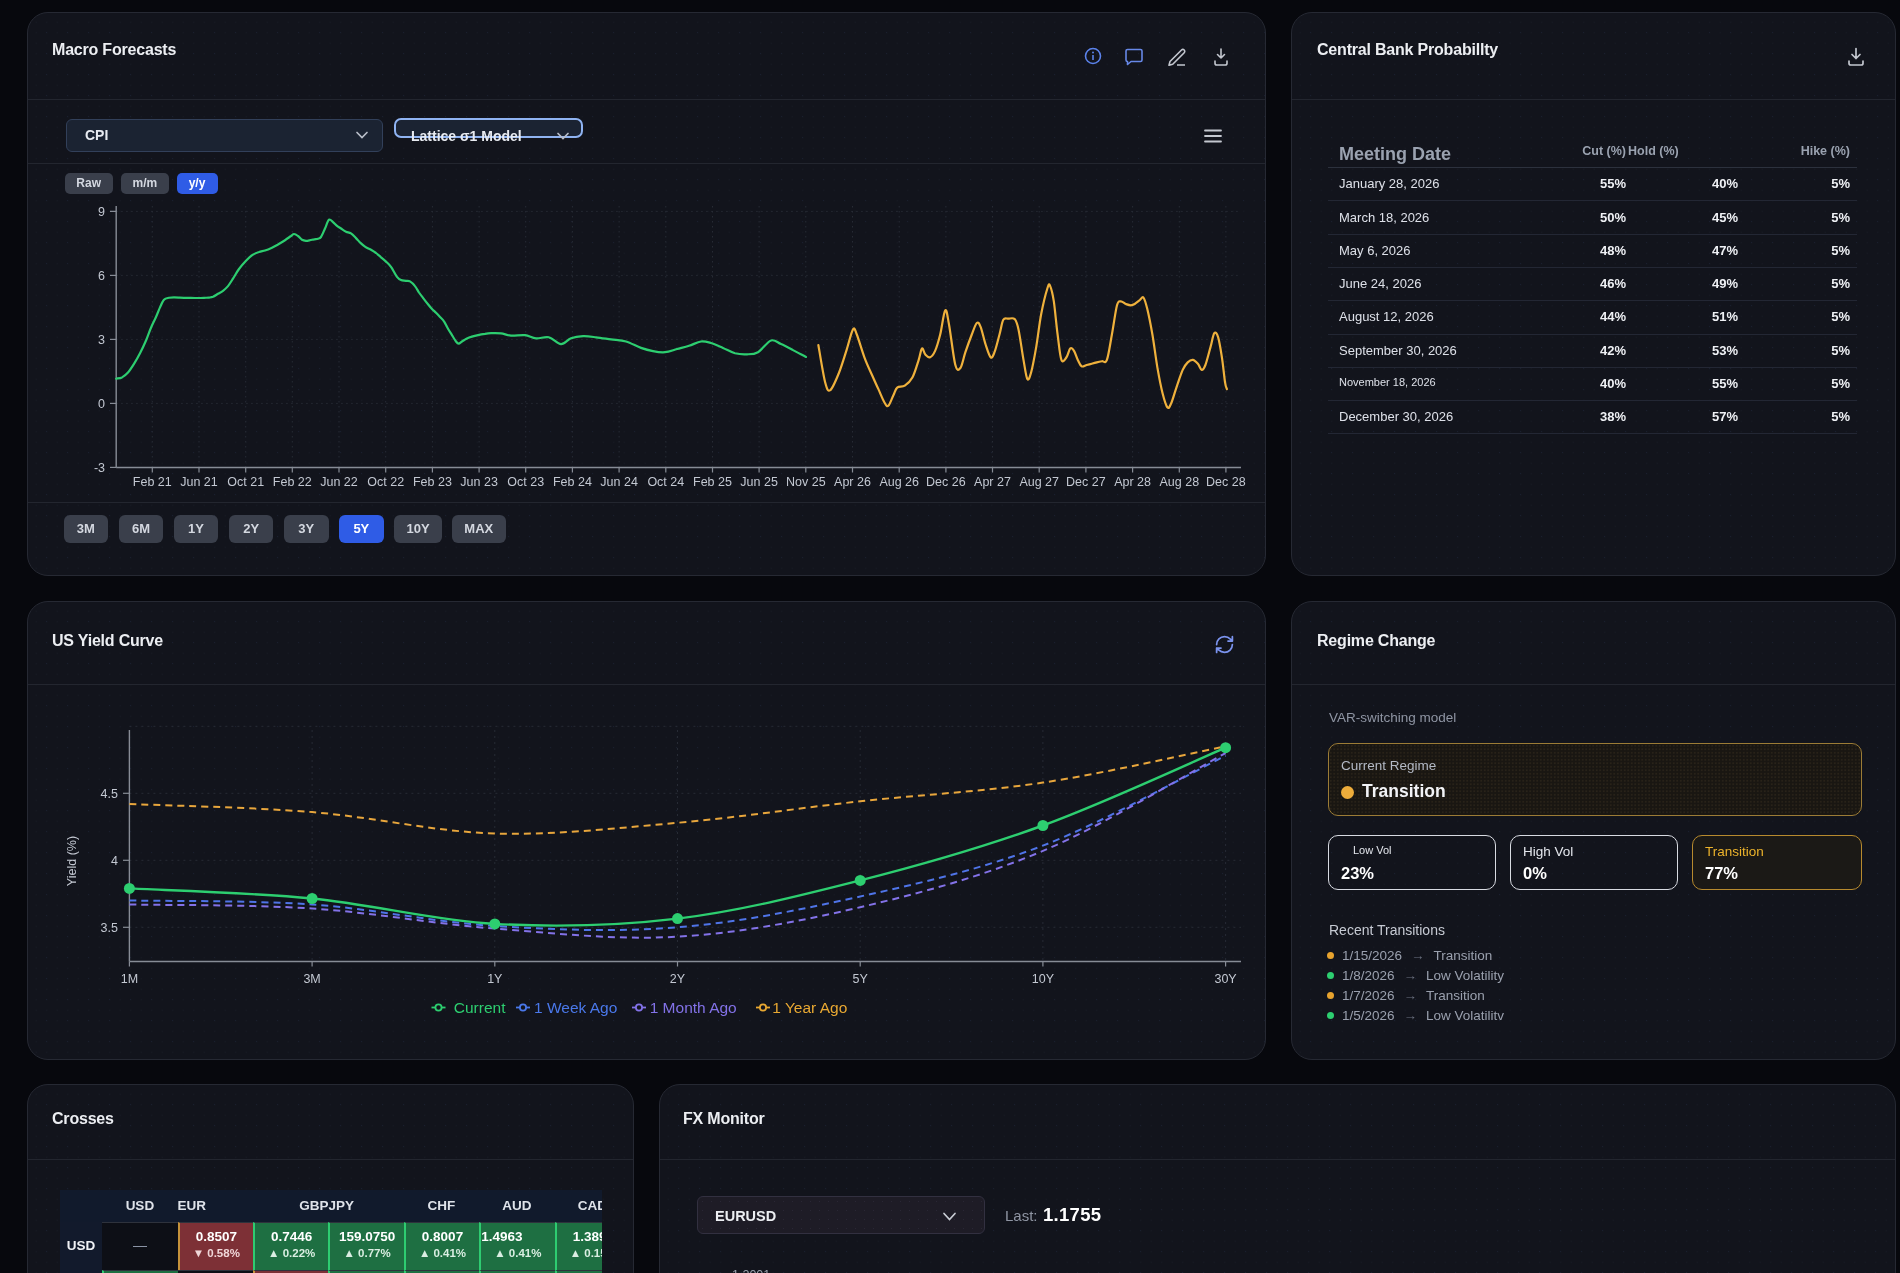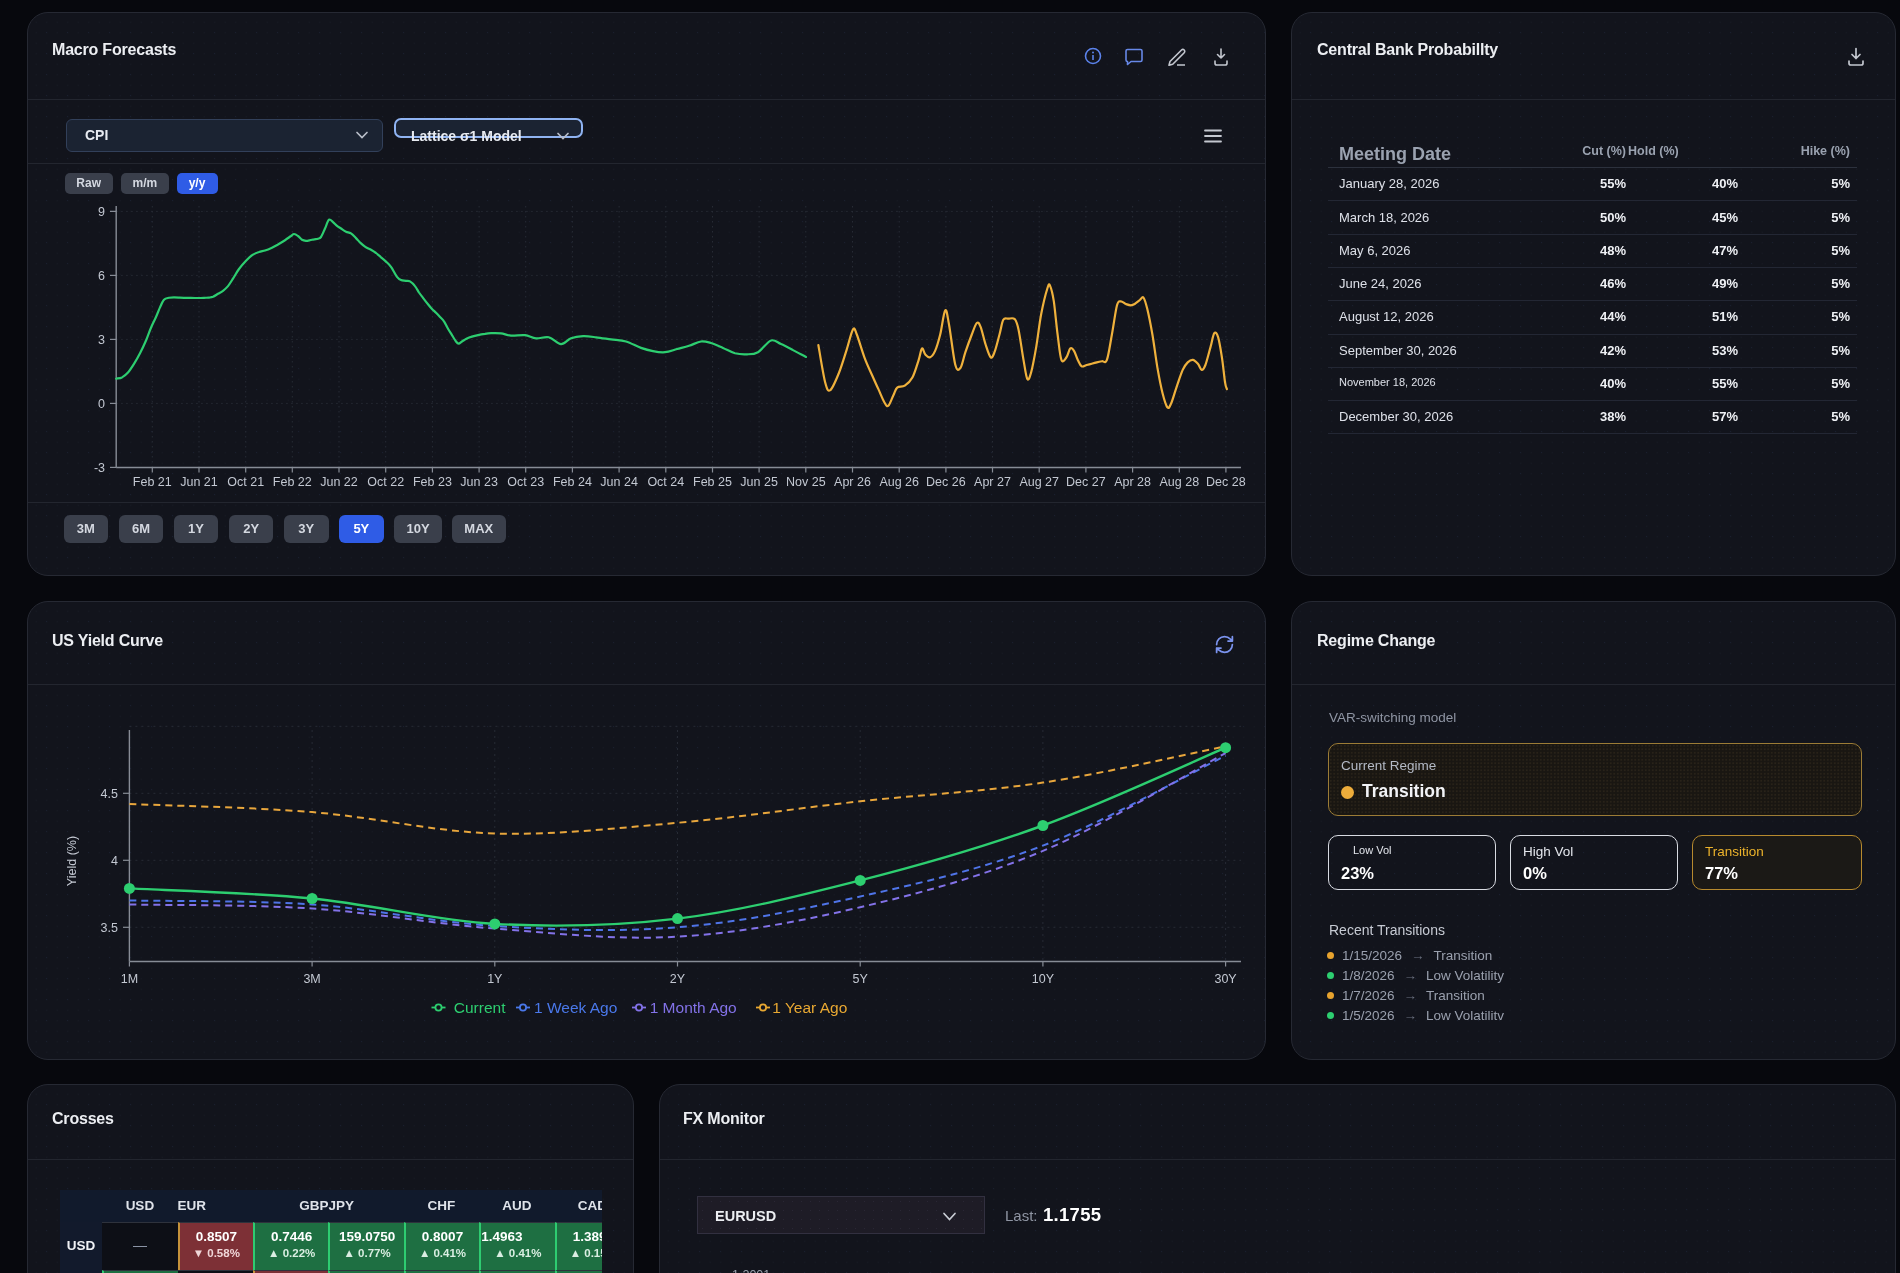--- a/index.html
+++ b/index.html
@@ -361,21 +361,21 @@
  <div style="position:absolute;left:268.4px;top:80px;width:75.4px;height:48px;background:#1e6f42;border-left:2px solid #2ecc71;border-top:1px solid #2e323c"></div>
  <div style="position:absolute;left:343.8px;top:80px;width:75.4px;height:48px;background:#1e6f42;border-left:2px solid #2ecc71;border-top:1px solid #2e323c"></div>
  <div style="position:absolute;left:419.2px;top:80px;width:75.4px;height:48px;background:#1e6f42;border-left:2px solid #2ecc71;border-top:1px solid #2e323c"></div>
  <div style="position:absolute;left:494.6px;top:80px;width:75.4px;height:48px;background:#1e6f42;border-left:2px solid #2ecc71;border-top:1px solid #2e323c"></div>
  </div>
 </div>
 
 <div class="card" style="left:659px;top:1084px;width:1237px;height:220px">
  <div class="ttl" style="left:23px;top:25px">FX Monitor</div>
  <div class="div" style="top:74px"></div>
- <div style="position:absolute;left:37px;top:111px;width:288px;height:38px;background:#1e1c26;border:1px solid #323040;border-radius:0;
+ <div style="position:absolute;left:37px;top:111px;width:288px;height:38px;background:#1e1c26;border:1px solid #323040;border-radius:6px;
   background-image:radial-gradient(circle,rgba(150,140,190,.10) 0.7px,transparent 1px);background-size:9px 9px">
    <span style="position:absolute;left:17px;top:11px;font-size:14.5px;font-weight:bold;color:#eceef2">EURUSD</span>
    <svg style="position:absolute;right:28px;top:15px;width:13px;height:9px" viewBox="0 0 13 9" fill="none">
         <path d="M1 1.5 6.5 7.5 12 1.5" stroke="#c8ccd4" stroke-width="1.7" stroke-linecap="round"></path>
       </svg>
  </div>
  <div style="position:absolute;left:345px;top:122px;font-size:15px;color:#8f95a3">Last:</div>
  <div style="position:absolute;left:383px;top:119px;font-size:18.5px;font-weight:bold;color:#fff;letter-spacing:.3px">1.1755</div>
  <div style="position:absolute;left:72px;top:183px;width:36px;text-align:right;font-size:12.5px;color:#9aa0ac">1.2001</div>
  <div style="position:absolute;left:116px;top:187.5px;right:26px;height:0;border-top:1.5px dotted #3a3f4a"></div>

